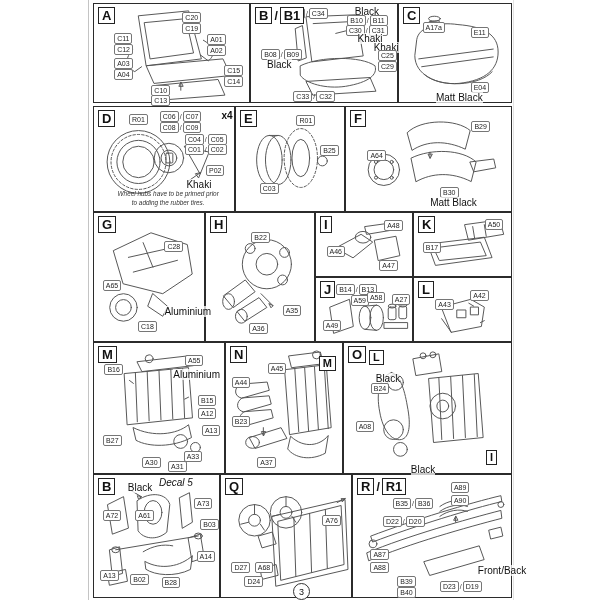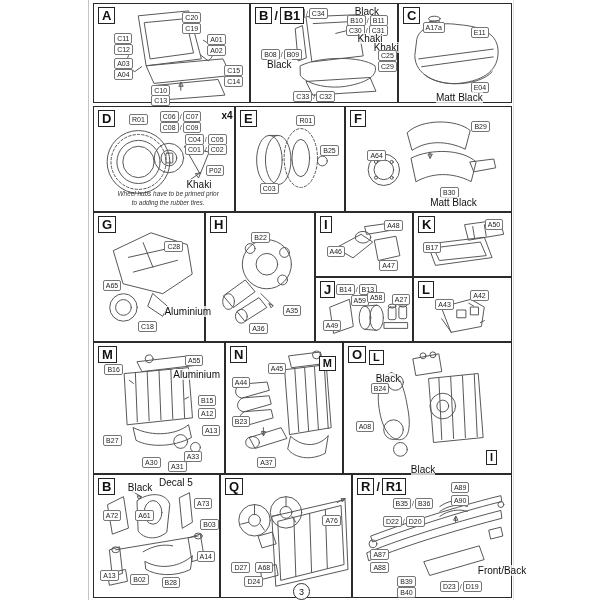--- a/index.html
+++ b/index.html
@@ -577,21 +577,21 @@
       <path d="M96,64 L108,60 L112,84 L100,88 Z"></path>
       <path d="M38,16 L48,22 M48,22 l-4,-1 l1,3 z" fill="#333"></path>
     </svg>
     <div class="badge">
         <span class="bx">B</span>
       </div>
     <div>
         <div class="lbl" style="left: 27%; top: 6%; position: absolute;">
           <span class="ann">Black</span>
         </div>
-        <div class="lbl" style="left: 52%; top: 2%; position: absolute;">
+        <div class="lbl" style="left: 52%; top: 2%; position: absolute; font-style: italic;">
           <span class="ann">Decal 5</span>
         </div>
         <div class="lbl" style="left: 7%; top: 29%; position: absolute;">
           <span class="box">A72</span>
         </div>
         <div class="lbl" style="left: 33%; top: 29%; position: absolute;">
           <span class="box">A61</span>
         </div>
         <div class="lbl" style="left: 80%; top: 19%; position: absolute;">
           <span class="box">A73</span>

